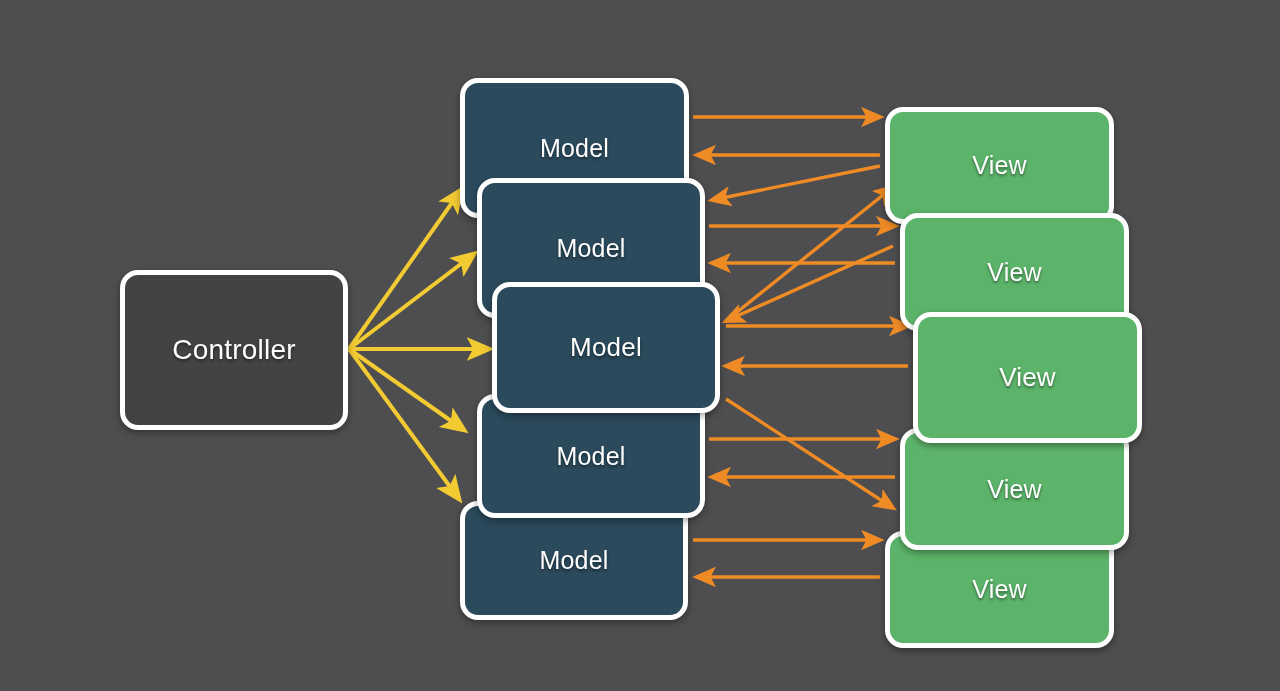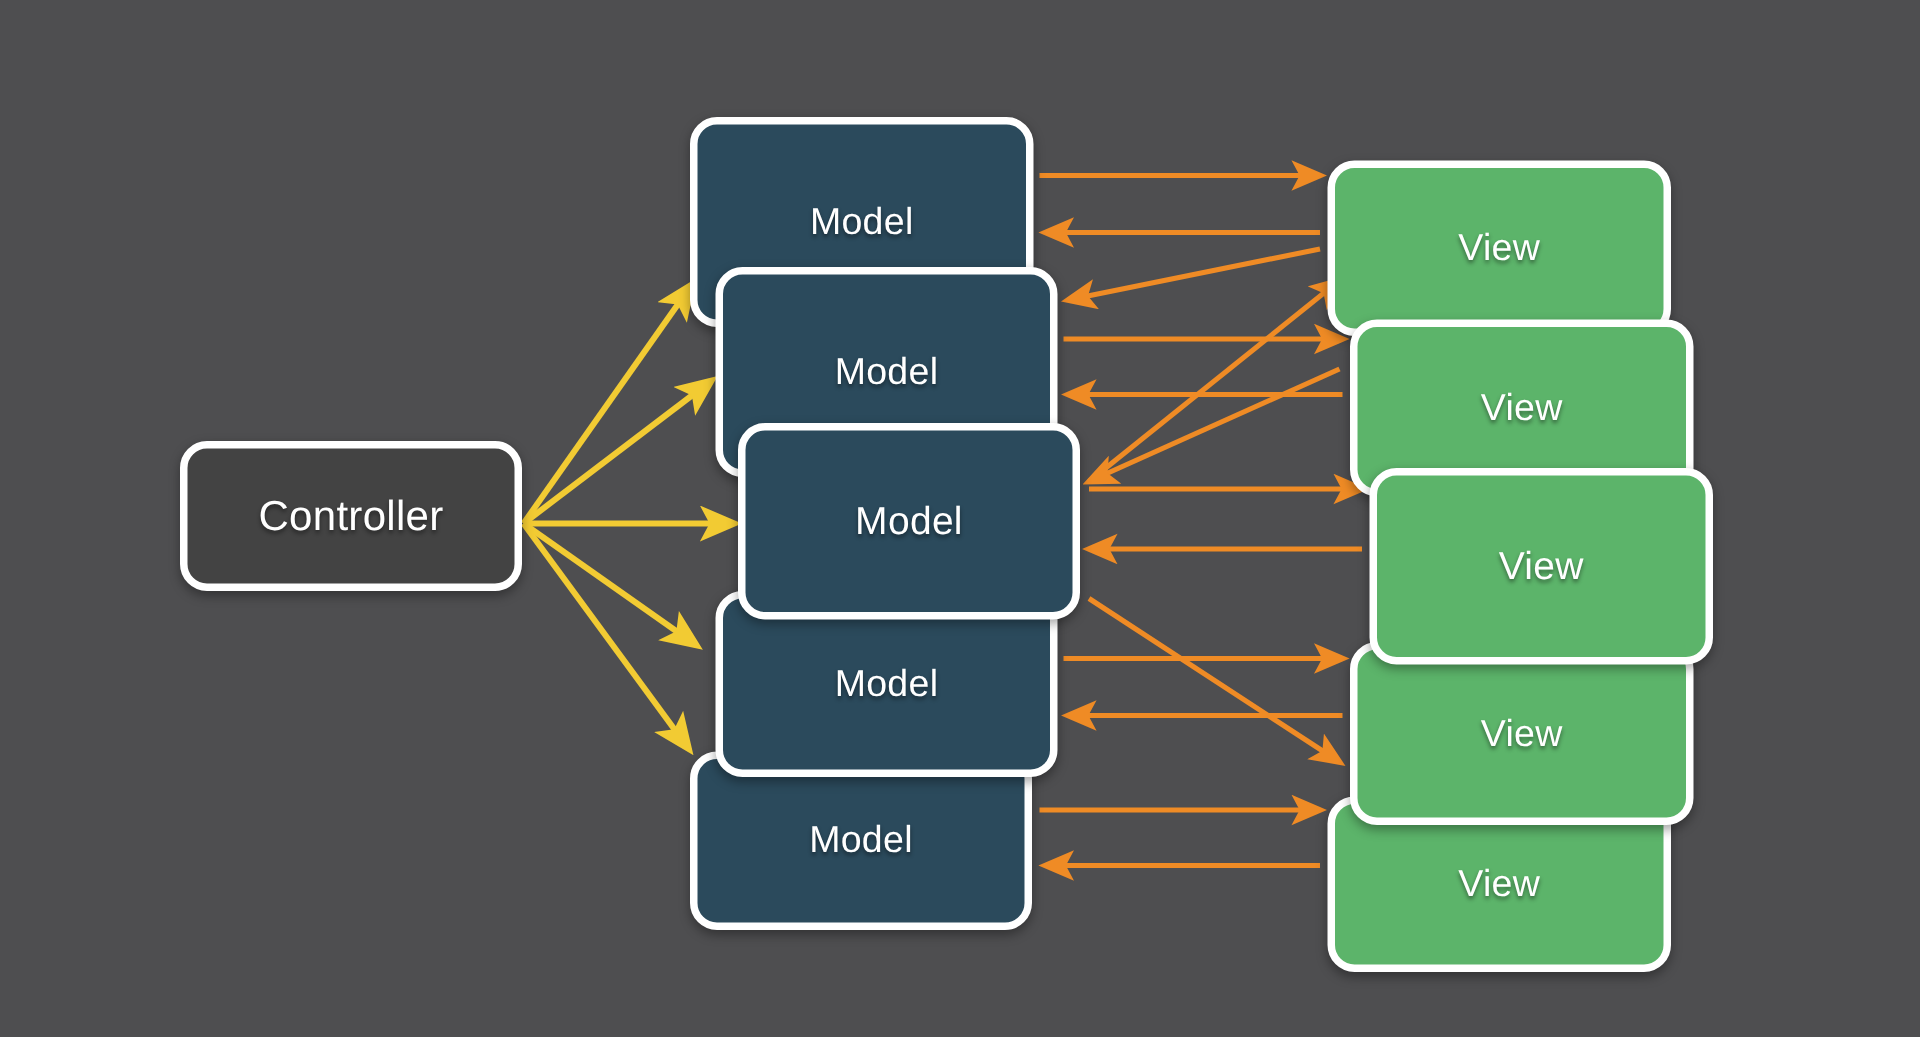--- a/index.html
+++ b/index.html
@@ -110,18 +110,18 @@
       </div>
       <div class="node node-view" style="left: 900px; top: 184px; width: 229px; height: 118px;">
         <span style="font-size: 25px;">View</span>
       </div>
       <div class="node node-view" style="left: 900px; top: 399px; width: 229px; height: 122px;">
         <span style="font-size: 25px;">View</span>
       </div>
       <div class="node node-view" style="left: 913px; top: 283px; width: 229px; height: 131px;">
         <span style="font-size: 26px;">View</span>
       </div>
-      <div class="node node-controller" style="left: 120px; top: 294px; width: 228px; height: 100px;">
+      <div class="node node-controller" style="left: 120px; top: 270px; width: 228px; height: 160px;">
         <span style="font-size: 28px;">Controller</span>
       </div>
     </div>
 
 </div>
 
 </body></html>

